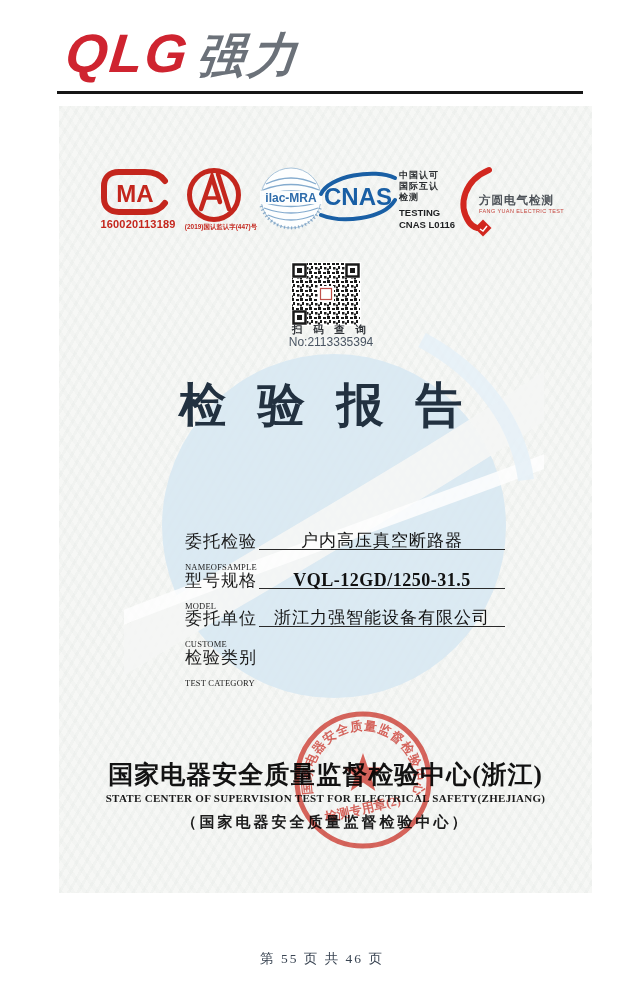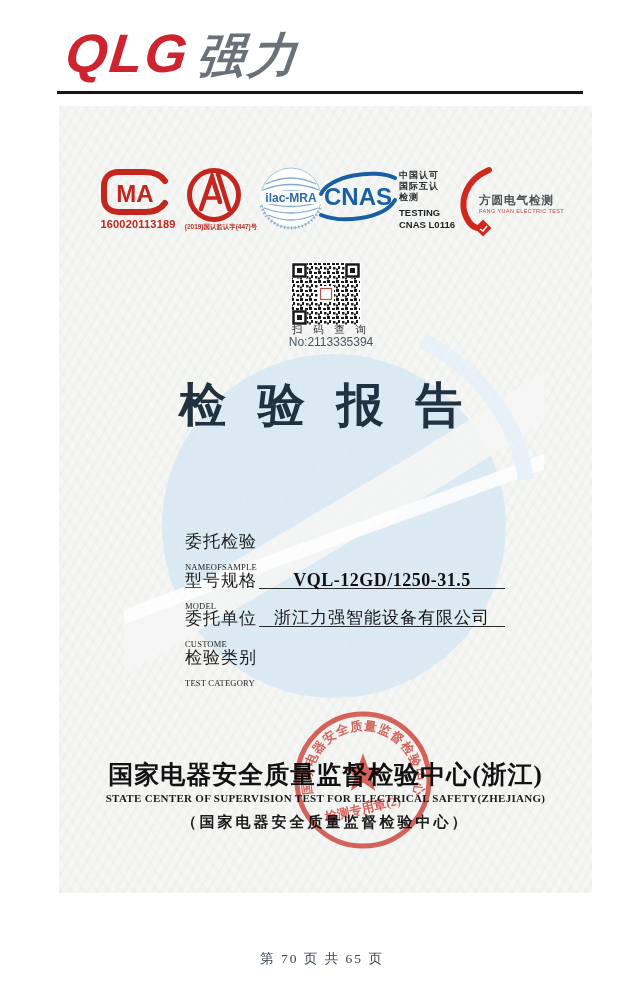--- a/index.html
+++ b/index.html
@@ -37,21 +37,21 @@
   .cnas-en { position:absolute; left:340px; top:101px; font-family:"Liberation Sans", sans-serif;
              font-weight:bold; font-size:9.5px; line-height:12px; color:#1d1f21; }
   .fy-label { position:absolute; left:420px; top:87px; font-family:"Liberation Sans", sans-serif;
               font-weight:bold; font-size:11.5px; color:#4c5157; letter-spacing:1px; }
   .fy-sub { position:absolute; left:420px; top:102px; font-family:"Liberation Sans", sans-serif;
             font-size:5.5px; color:#c4443c; letter-spacing:0.4px; }
 
   
   .qr-box { position:absolute; left:232px; top:156px; }
   .qr-caption { position:absolute; left:172px; top:217px; width:200px; text-align:center;
-                font-weight:normal; font-size:10.5px; color:#2f3338; letter-spacing:4px; }
+                font-weight:bold; font-size:10.5px; color:#2f3338; letter-spacing:4px; }
   .qr-number { position:absolute; left:172px; top:229px; width:200px; text-align:center;
                font-family:"Liberation Sans", sans-serif; font-size:12px; color:#4a5563; }
 
   
   .title-zh { position:absolute; left:0; top:268px; width:100%; text-align:center;
               font-size:47px; font-weight:bold; color:#223140; letter-spacing:10px; }
   .title-en { position:absolute; left:0; top:328px; width:100%; text-align:center;
               font-size:27px; font-weight:bold; color:#223140; letter-spacing:3px; }
 
   
@@ -171,20 +171,21 @@
     <rect x="29.5" y="26.5" width="11" height="11" fill="none" stroke="#c0524c" stroke-width="1.2"></rect>
   </svg>
   <div class="qr-caption layer">扫 码 查 询</div>
   <div class="qr-number layer">No:2113335394</div>
 
   <div class="title-zh layer">检 验 报 告</div>
 
   <div class="field-row layer" style="top:424px;">
     <span class="field-label">委托检验</span>
     <span class="field-sub">NAMEOFSAMPLE</span>
+    <span class="field-line"><span class="field-value">户内高压真空断路器</span></span>
   </div>
   <div class="field-row layer" style="top:463px;">
     <span class="field-label">型号规格</span>
     <span class="field-sub">MODEL</span>
     <span class="field-line"><span class="field-value model">VQL-12GD/1250-31.5</span></span>
   </div>
   <div class="field-row layer" style="top:501px;">
     <span class="field-label">委托单位</span>
     <span class="field-sub">CUSTOME</span>
     <span class="field-line"><span class="field-value">浙江力强智能设备有限公司</span></span>
@@ -205,13 +206,13 @@
     <circle cx="74" cy="74" r="66" fill="none" stroke="#d8453c" stroke-width="5"></circle>
     <polygon points="74,47 78.9,61.2 94,61.5 82,70.6 86.3,85 74,76.4 61.7,85 66,70.6 54,61.5 69.1,61.2" fill="#d8453c"></polygon>
     <text font-size="12.5" font-weight="bold" fill="#d8453c" letter-spacing="1">
       <textPath href="#sealRing" startOffset="4">国家电器安全质量监督检验中心(浙江)</textPath>
     </text>
     <text x="74" y="107" text-anchor="middle" font-size="12.5" font-weight="bold" fill="#d8453c" transform="rotate(-13 74 104)">检测专用章(2)</text>
   </svg>
 
 </div>
 
-<div class="page-footer">第 70 页 共 65 页</div>
+<div class="page-footer">第 55 页 共 46 页</div>
 
 </body></html>

